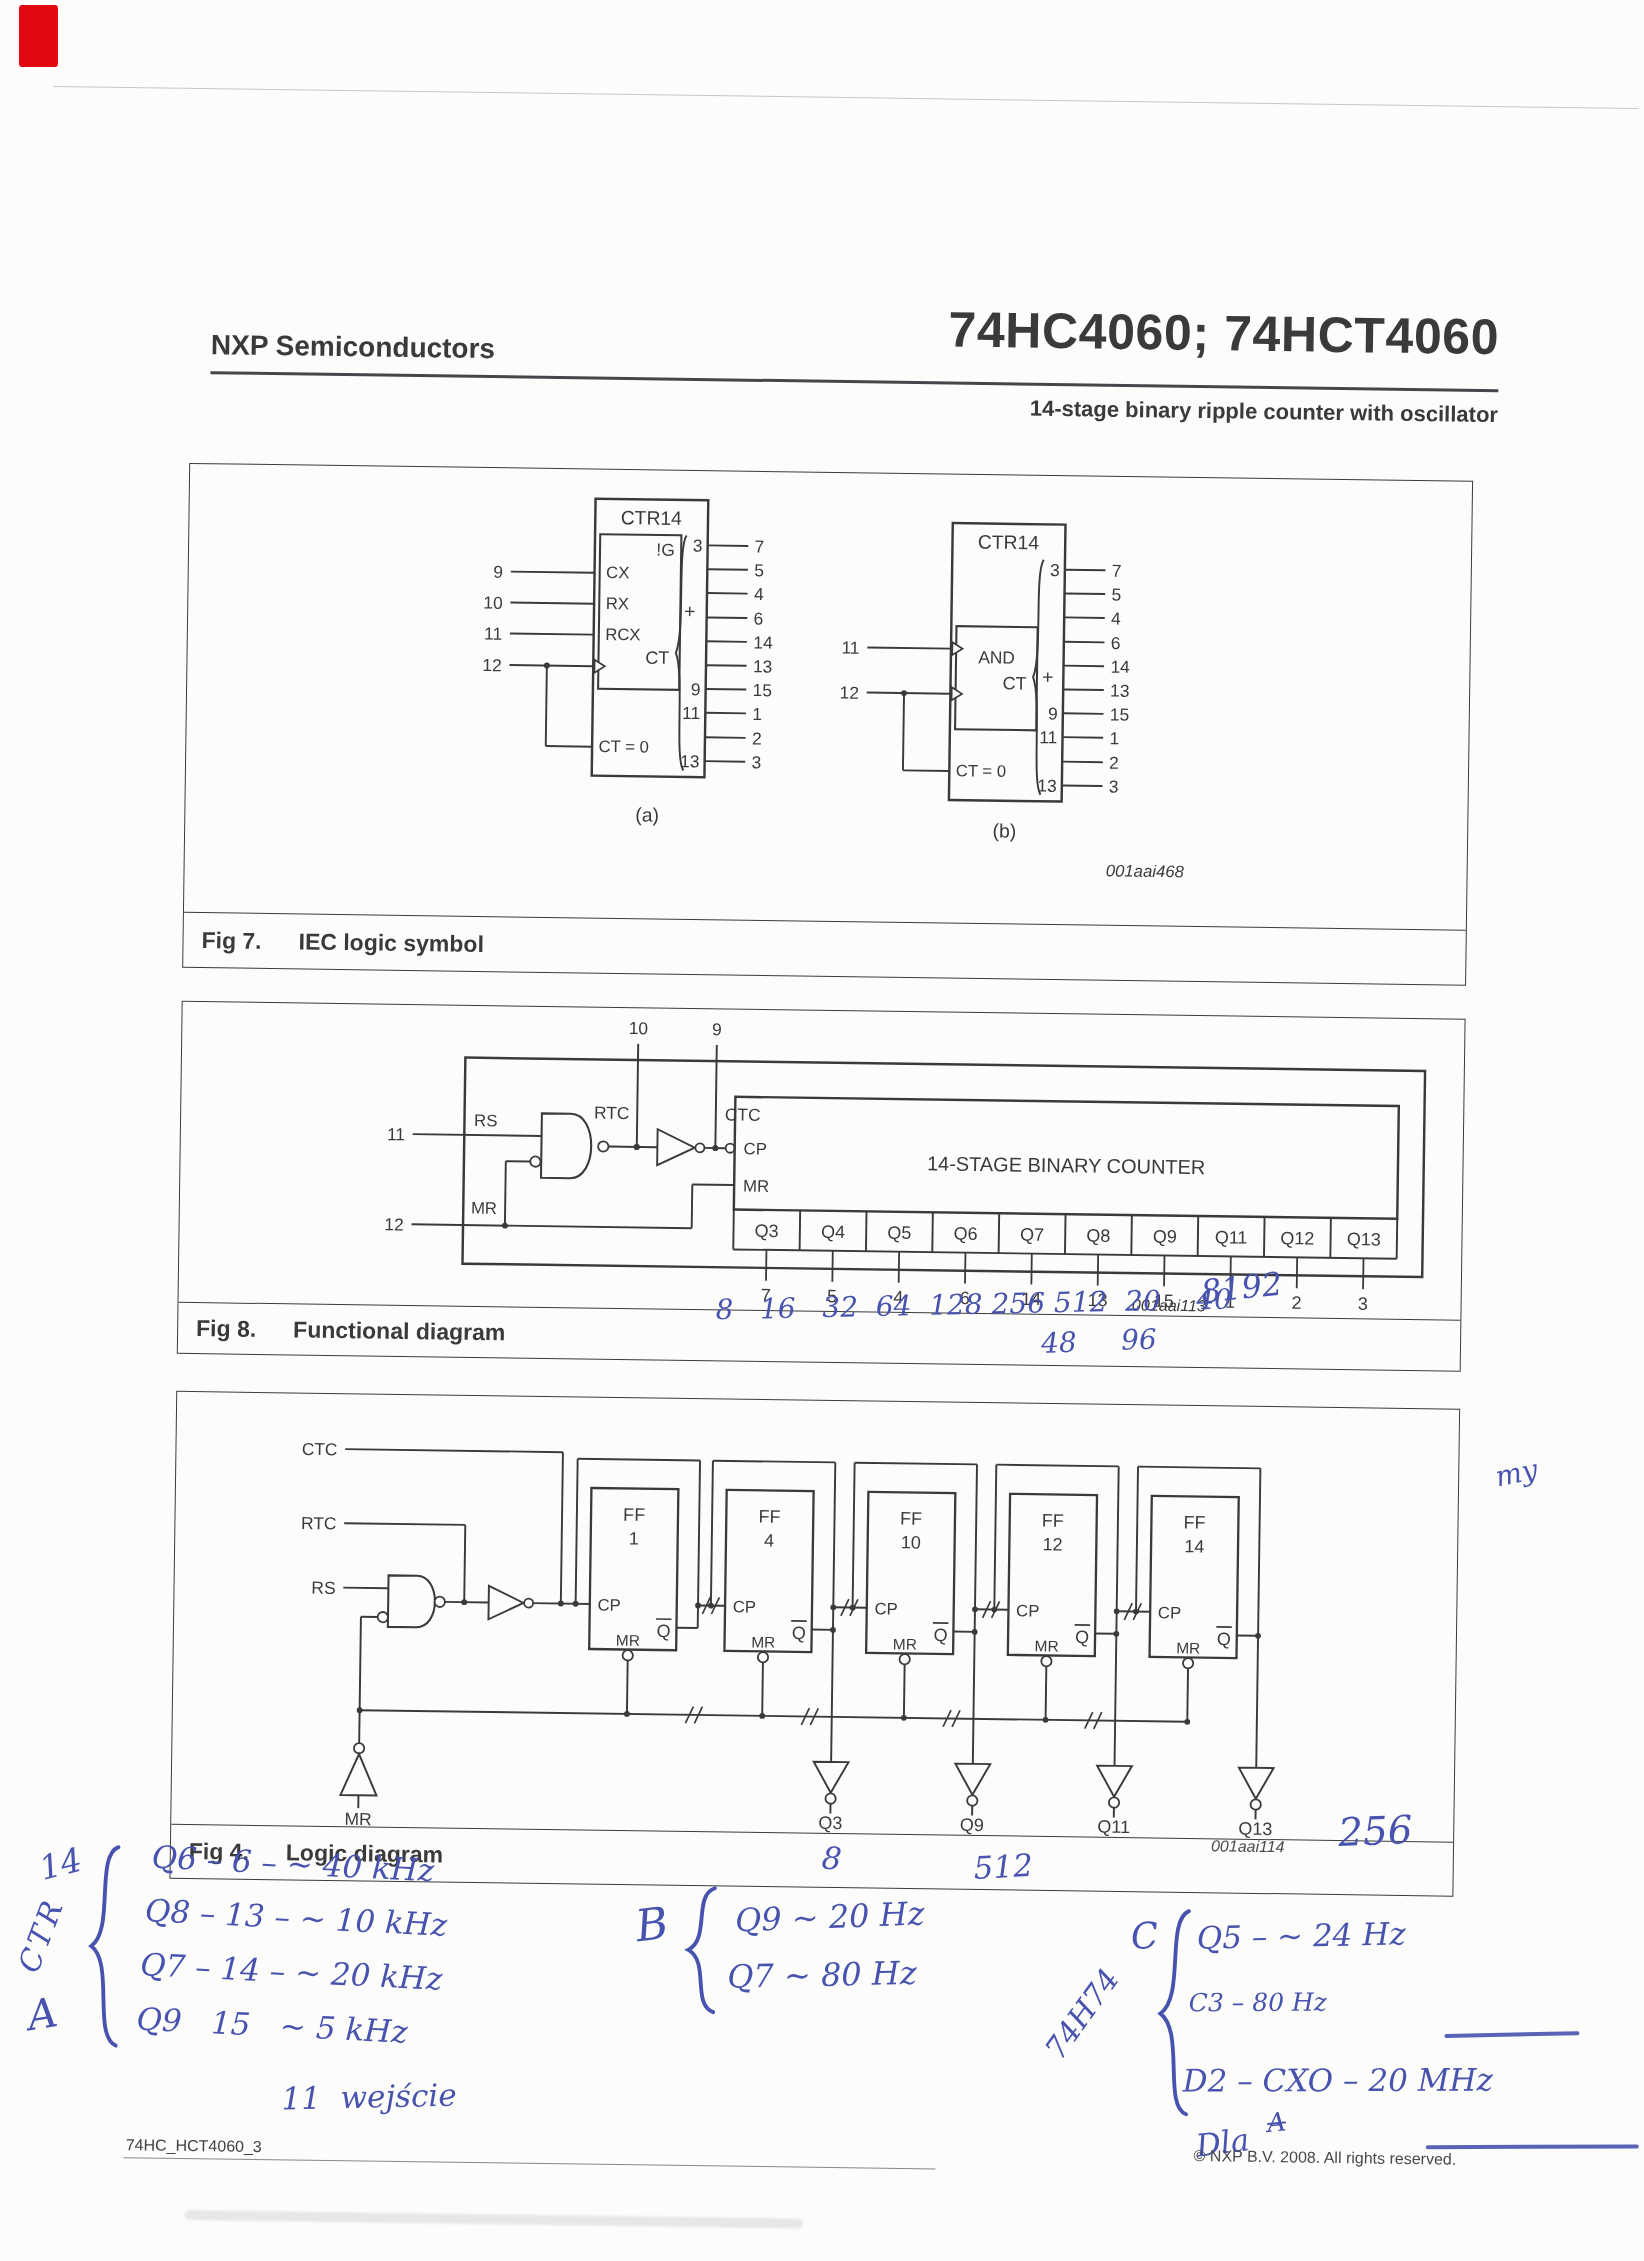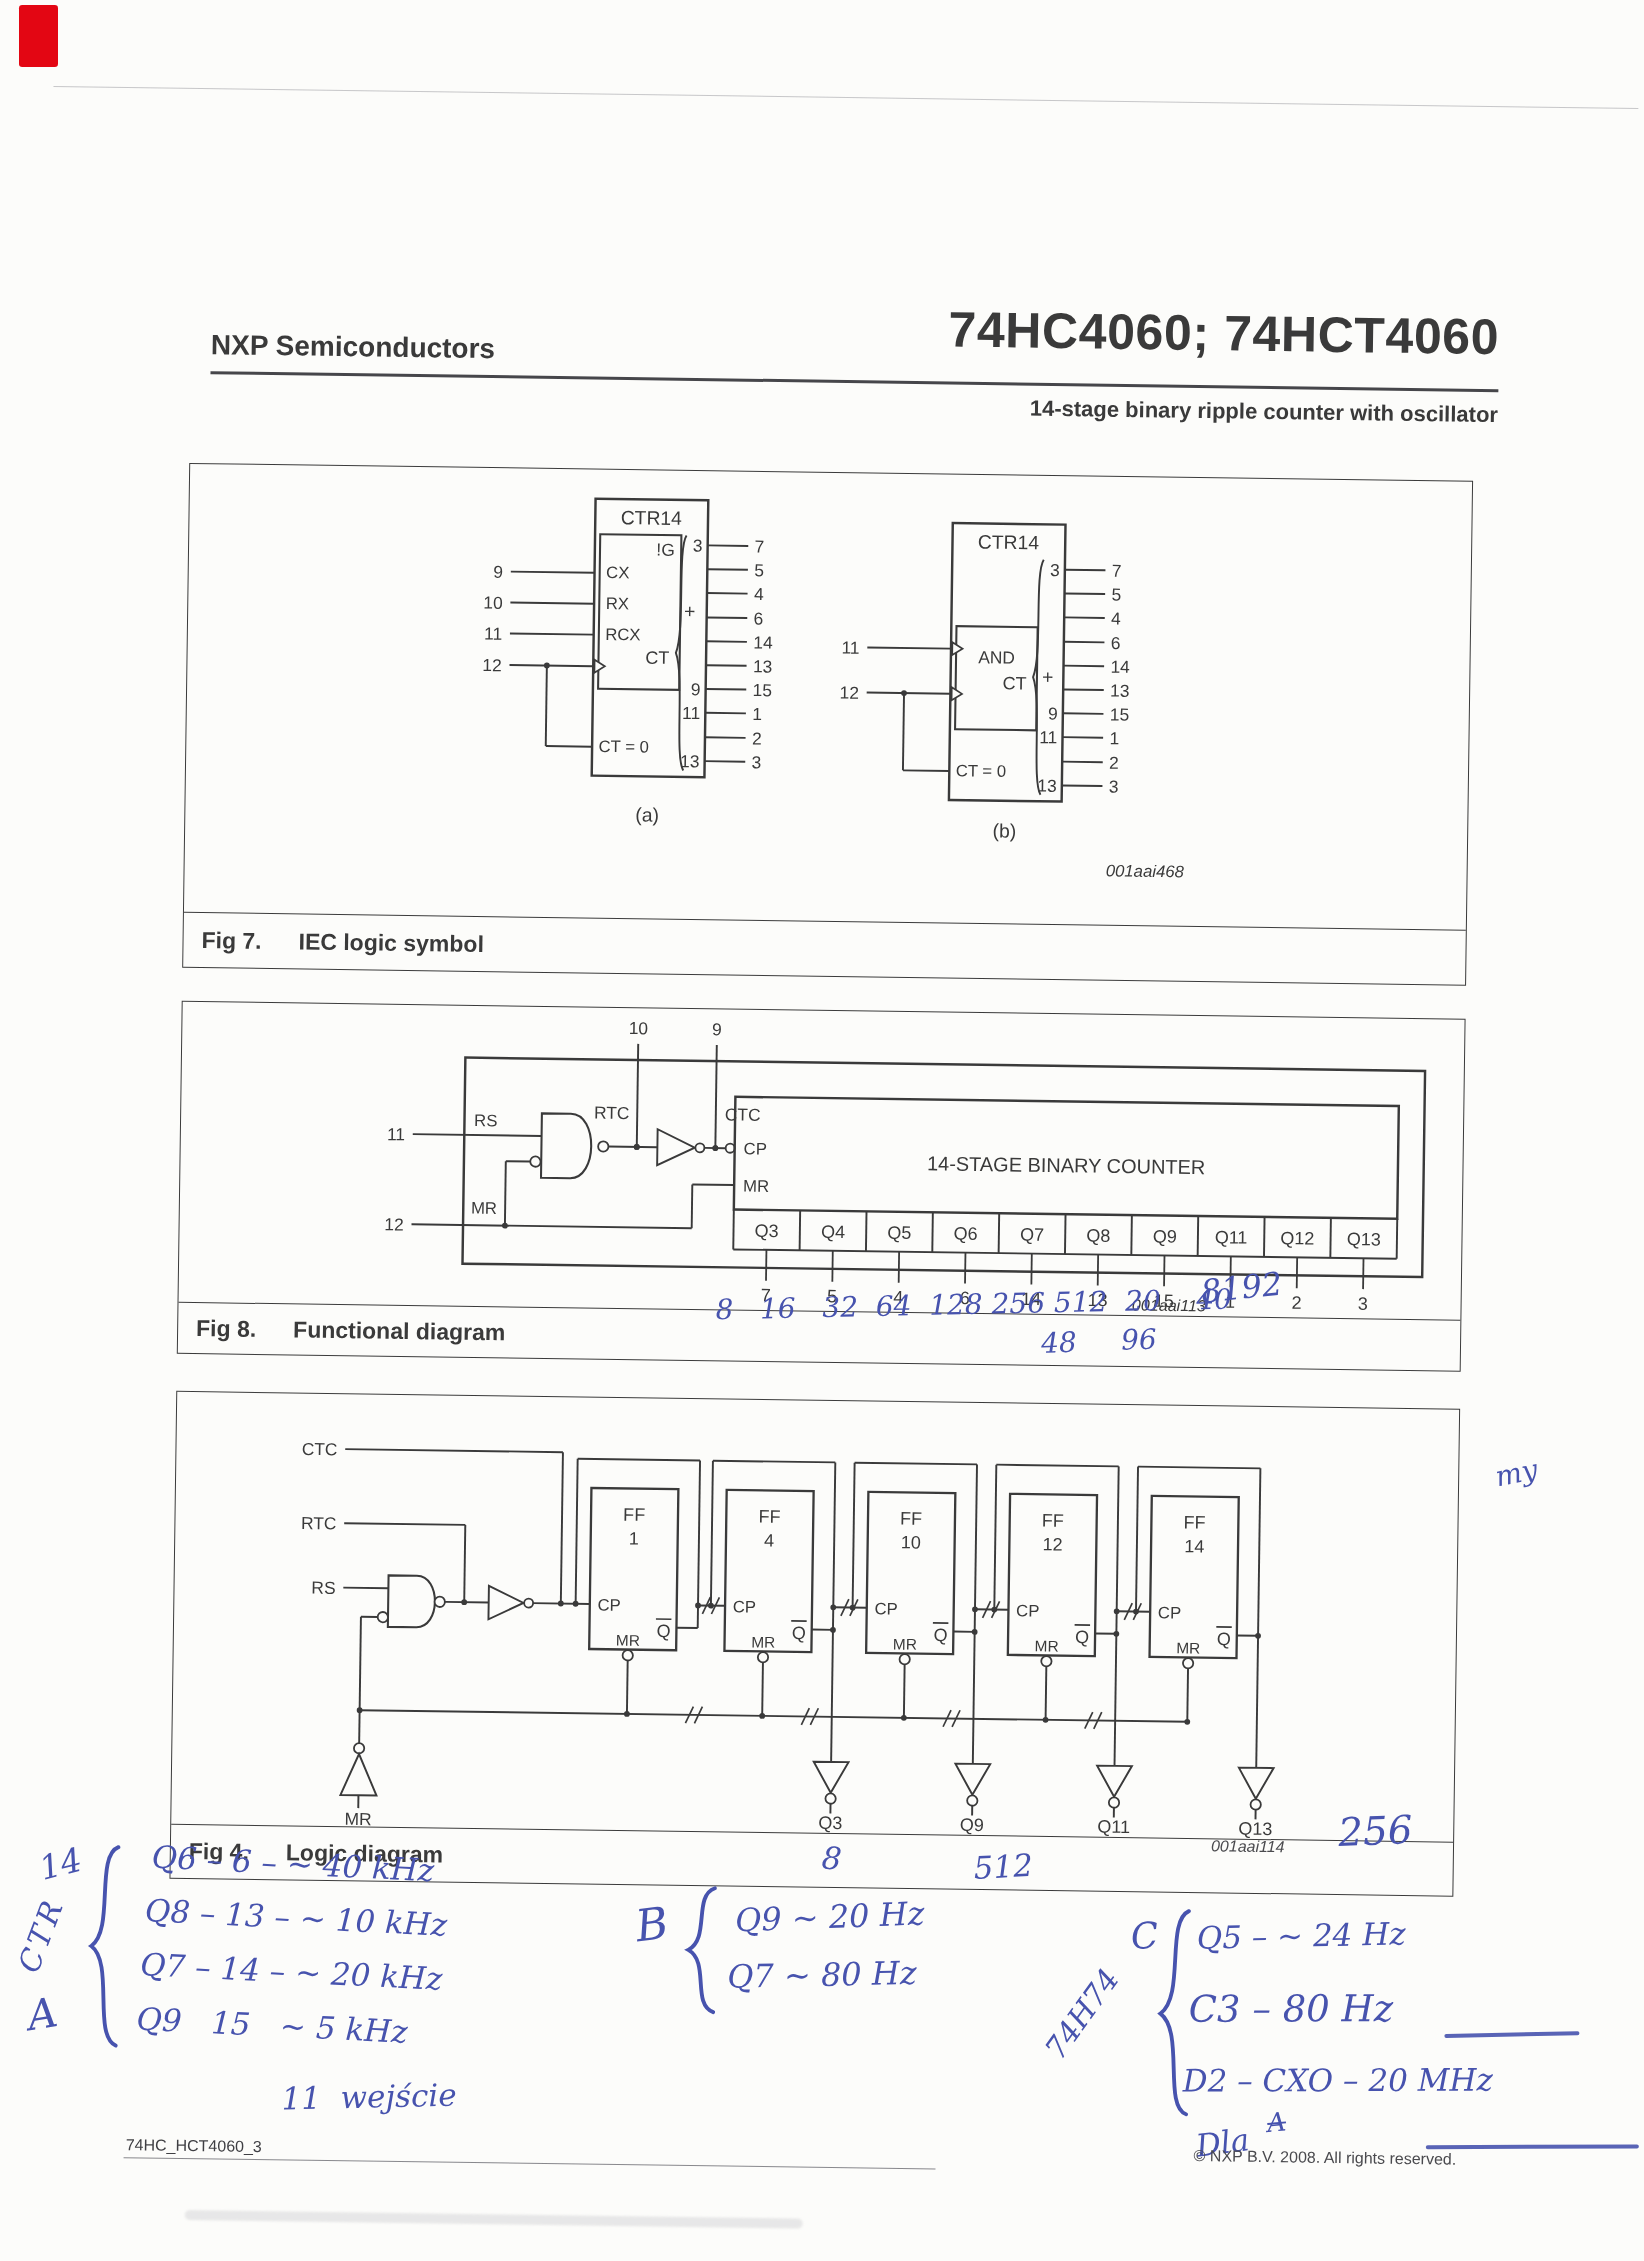--- a/index.html
+++ b/index.html
@@ -413,21 +413,21 @@
     </svg>
     <div class="abs hw" style="left:759px;top:1893px;font-size:32px;transform:rotate(-3deg);">Q9 ~ 20 Hz</div>
     <div class="abs hw" style="left:752px;top:1951px;font-size:32px;transform:rotate(-2deg);">Q7 ~ 80 Hz</div>
 
     <div class="abs hw" style="left:1066px;top:2036px;font-size:30px;transform:rotate(-55deg);transform-origin:left top;">74H74</div>
     <div class="abs hw" style="left:1155px;top:1906px;font-size:36px;transform:rotate(-5deg);">C</div>
     <svg class="abs" style="left:1178px;top:1893px;" width="40" height="216" viewBox="0 0 62 336">
       <path d="M54,8 C18,24 50,140 12,168 C50,196 18,312 54,324" fill="none" stroke="#4753ae" stroke-width="6" stroke-linecap="round"></path>
     </svg>
     <div class="abs hw" style="left:1221px;top:1906px;font-size:31px;transform:rotate(-2deg);">Q5 – ~ 24 Hz</div>
-    <div class="abs hw" style="left:1214px;top:1976px;font-size:37px;transform:rotate(-1deg);text-align:center;">C3 – 80 Hz</div>
+    <div class="abs hw" style="left:1214px;top:1976px;font-size:25px;transform:rotate(-1deg);text-align:center;">C3 – 80 Hz</div>
     <div class="abs hw-line" style="left:1470px;top:2015px;width:135px;transform:rotate(-2deg);"></div>
     <div class="abs hw" style="left:1209px;top:2050px;font-size:31px;transform:rotate(-1deg);">D2 – CXO – 20 MHz</div>
     <div class="abs hw" style="left:1223px;top:2114px;font-size:31px;transform:rotate(-8deg);">Dla</div>
     <div class="abs hw" style="left:1294px;top:2095px;font-size:26px;transform:rotate(-6deg);text-decoration:line-through;">A</div>
     <div class="abs hw-line" style="left:1453px;top:2127px;width:213px;transform:rotate(-1deg);"></div>
 
     <div id="footer-id" class="abs">74HC_HCT4060_3</div>
     <div id="footer-rule" class="abs"></div>
     <div id="copyright" class="abs">© NXP B.V. 2008. All rights reserved.</div>
     <div id="smudge" class="abs"></div>

